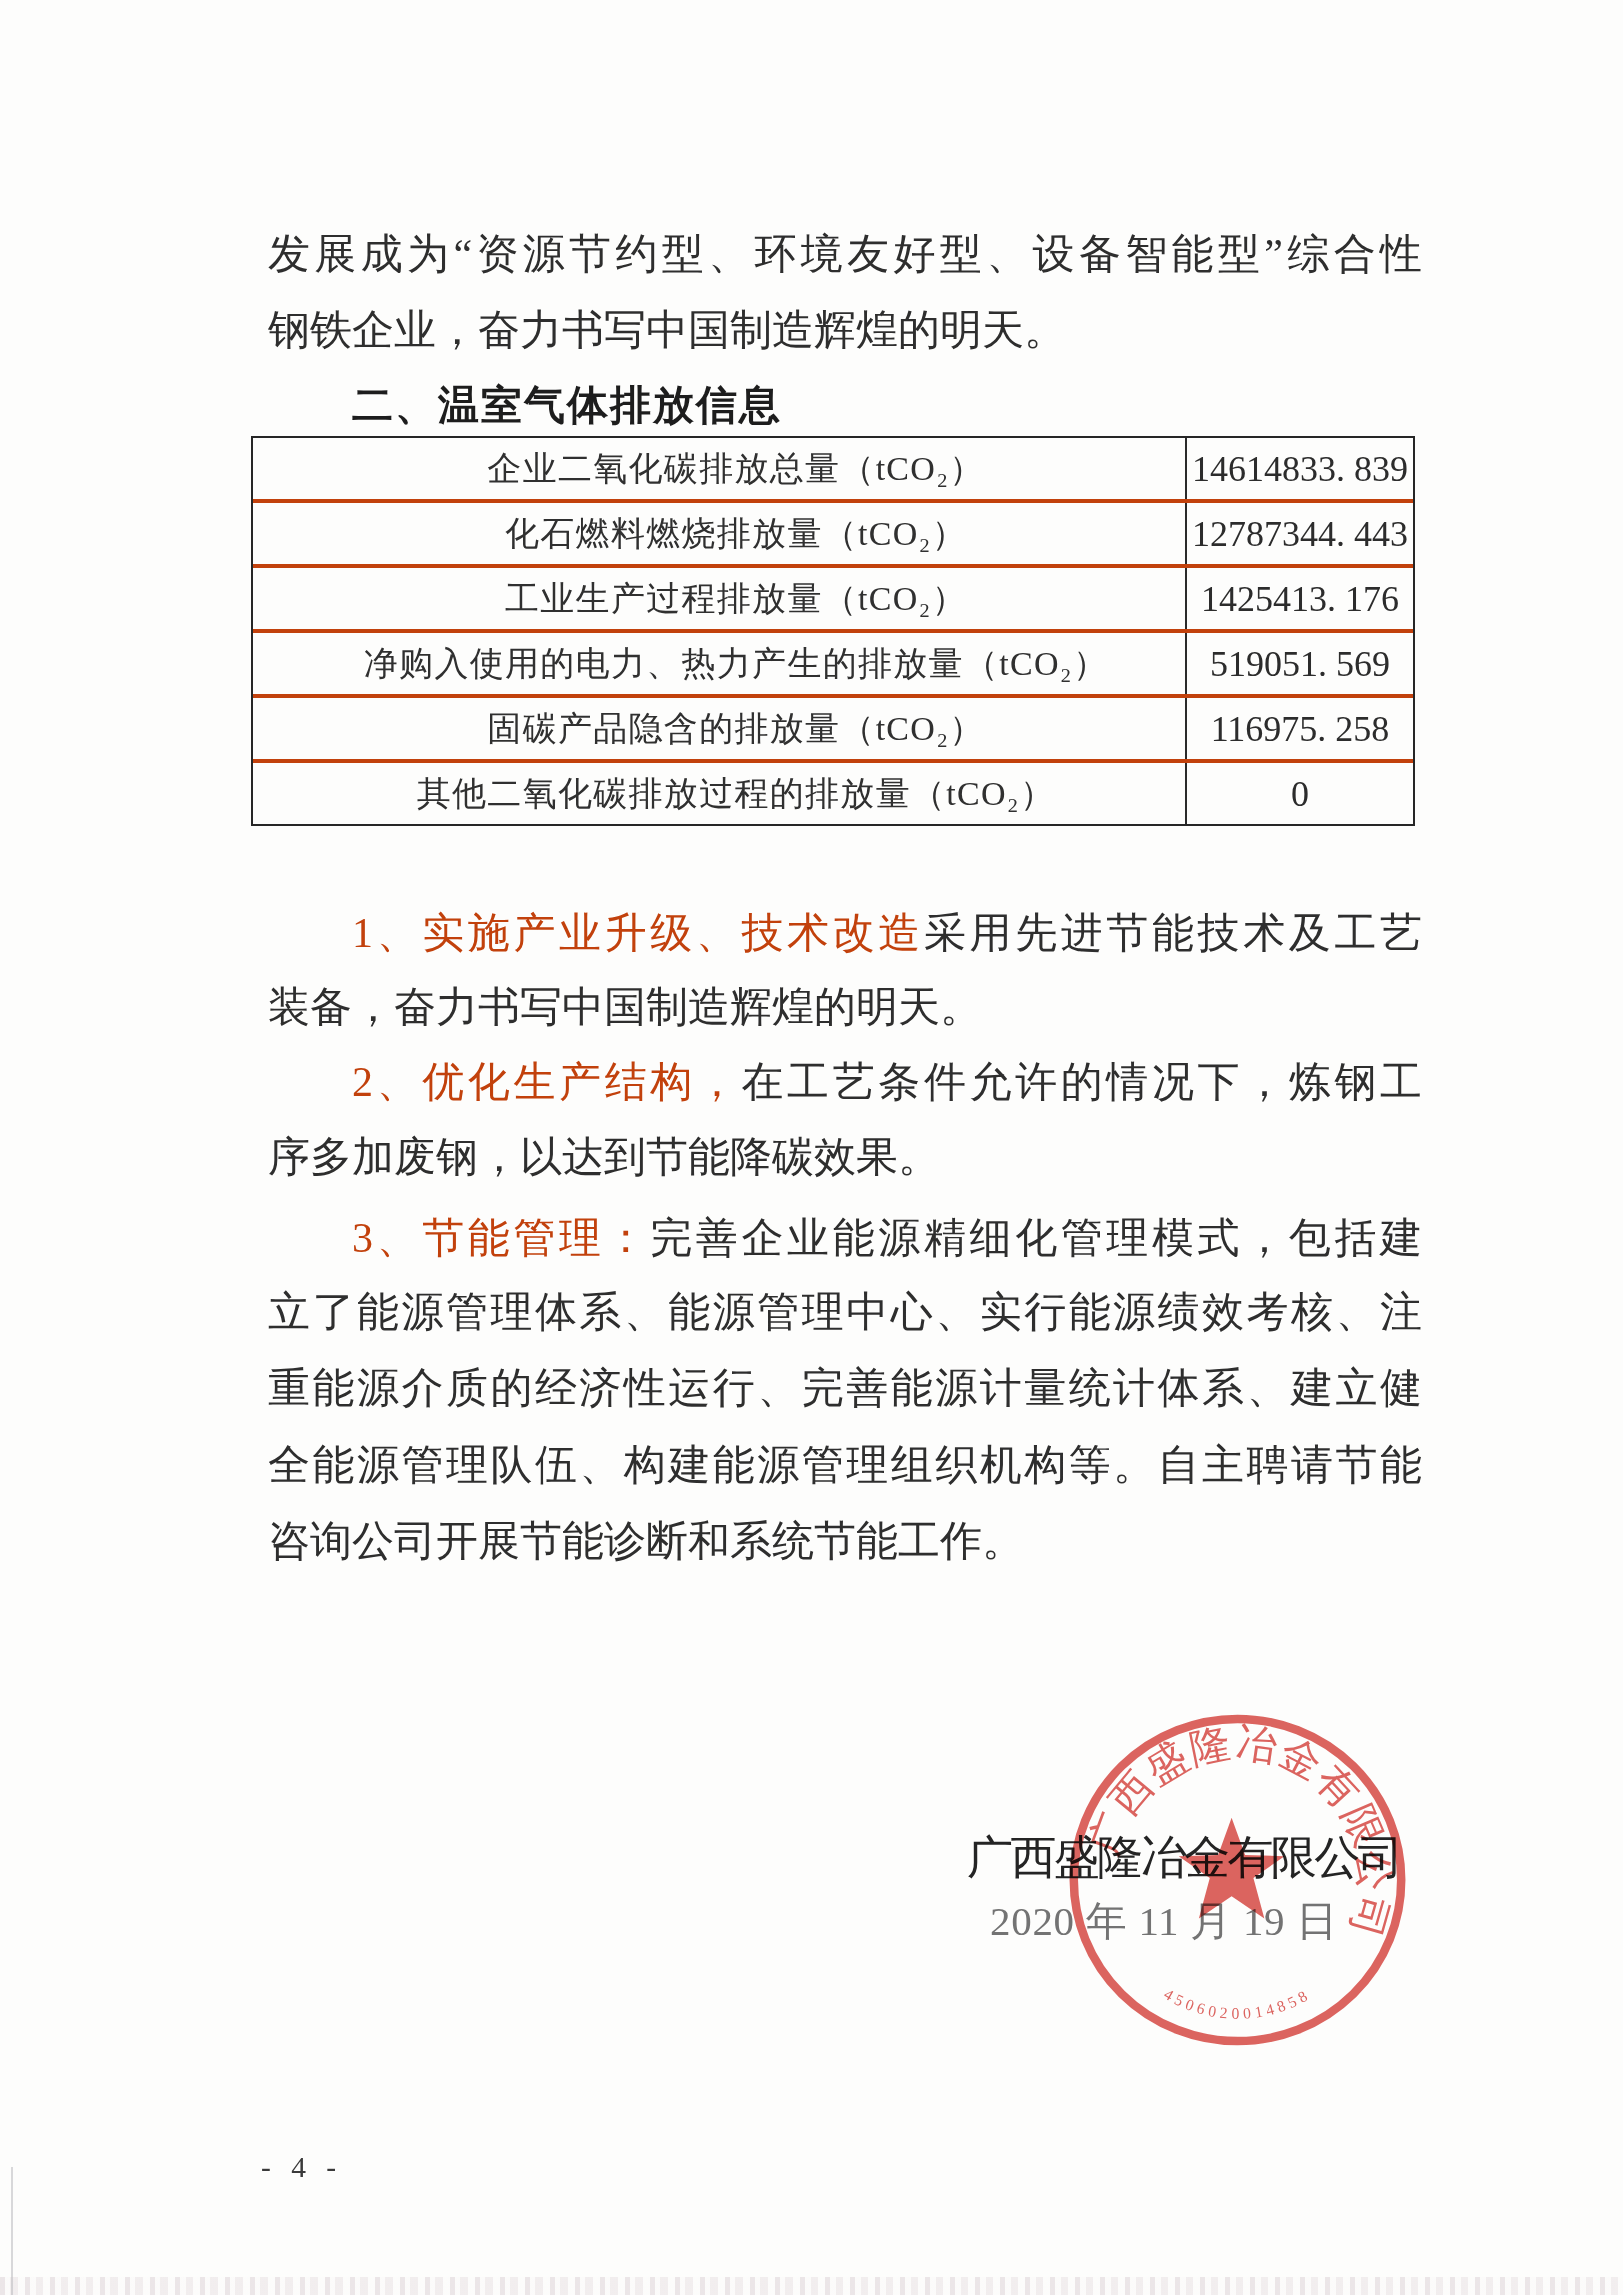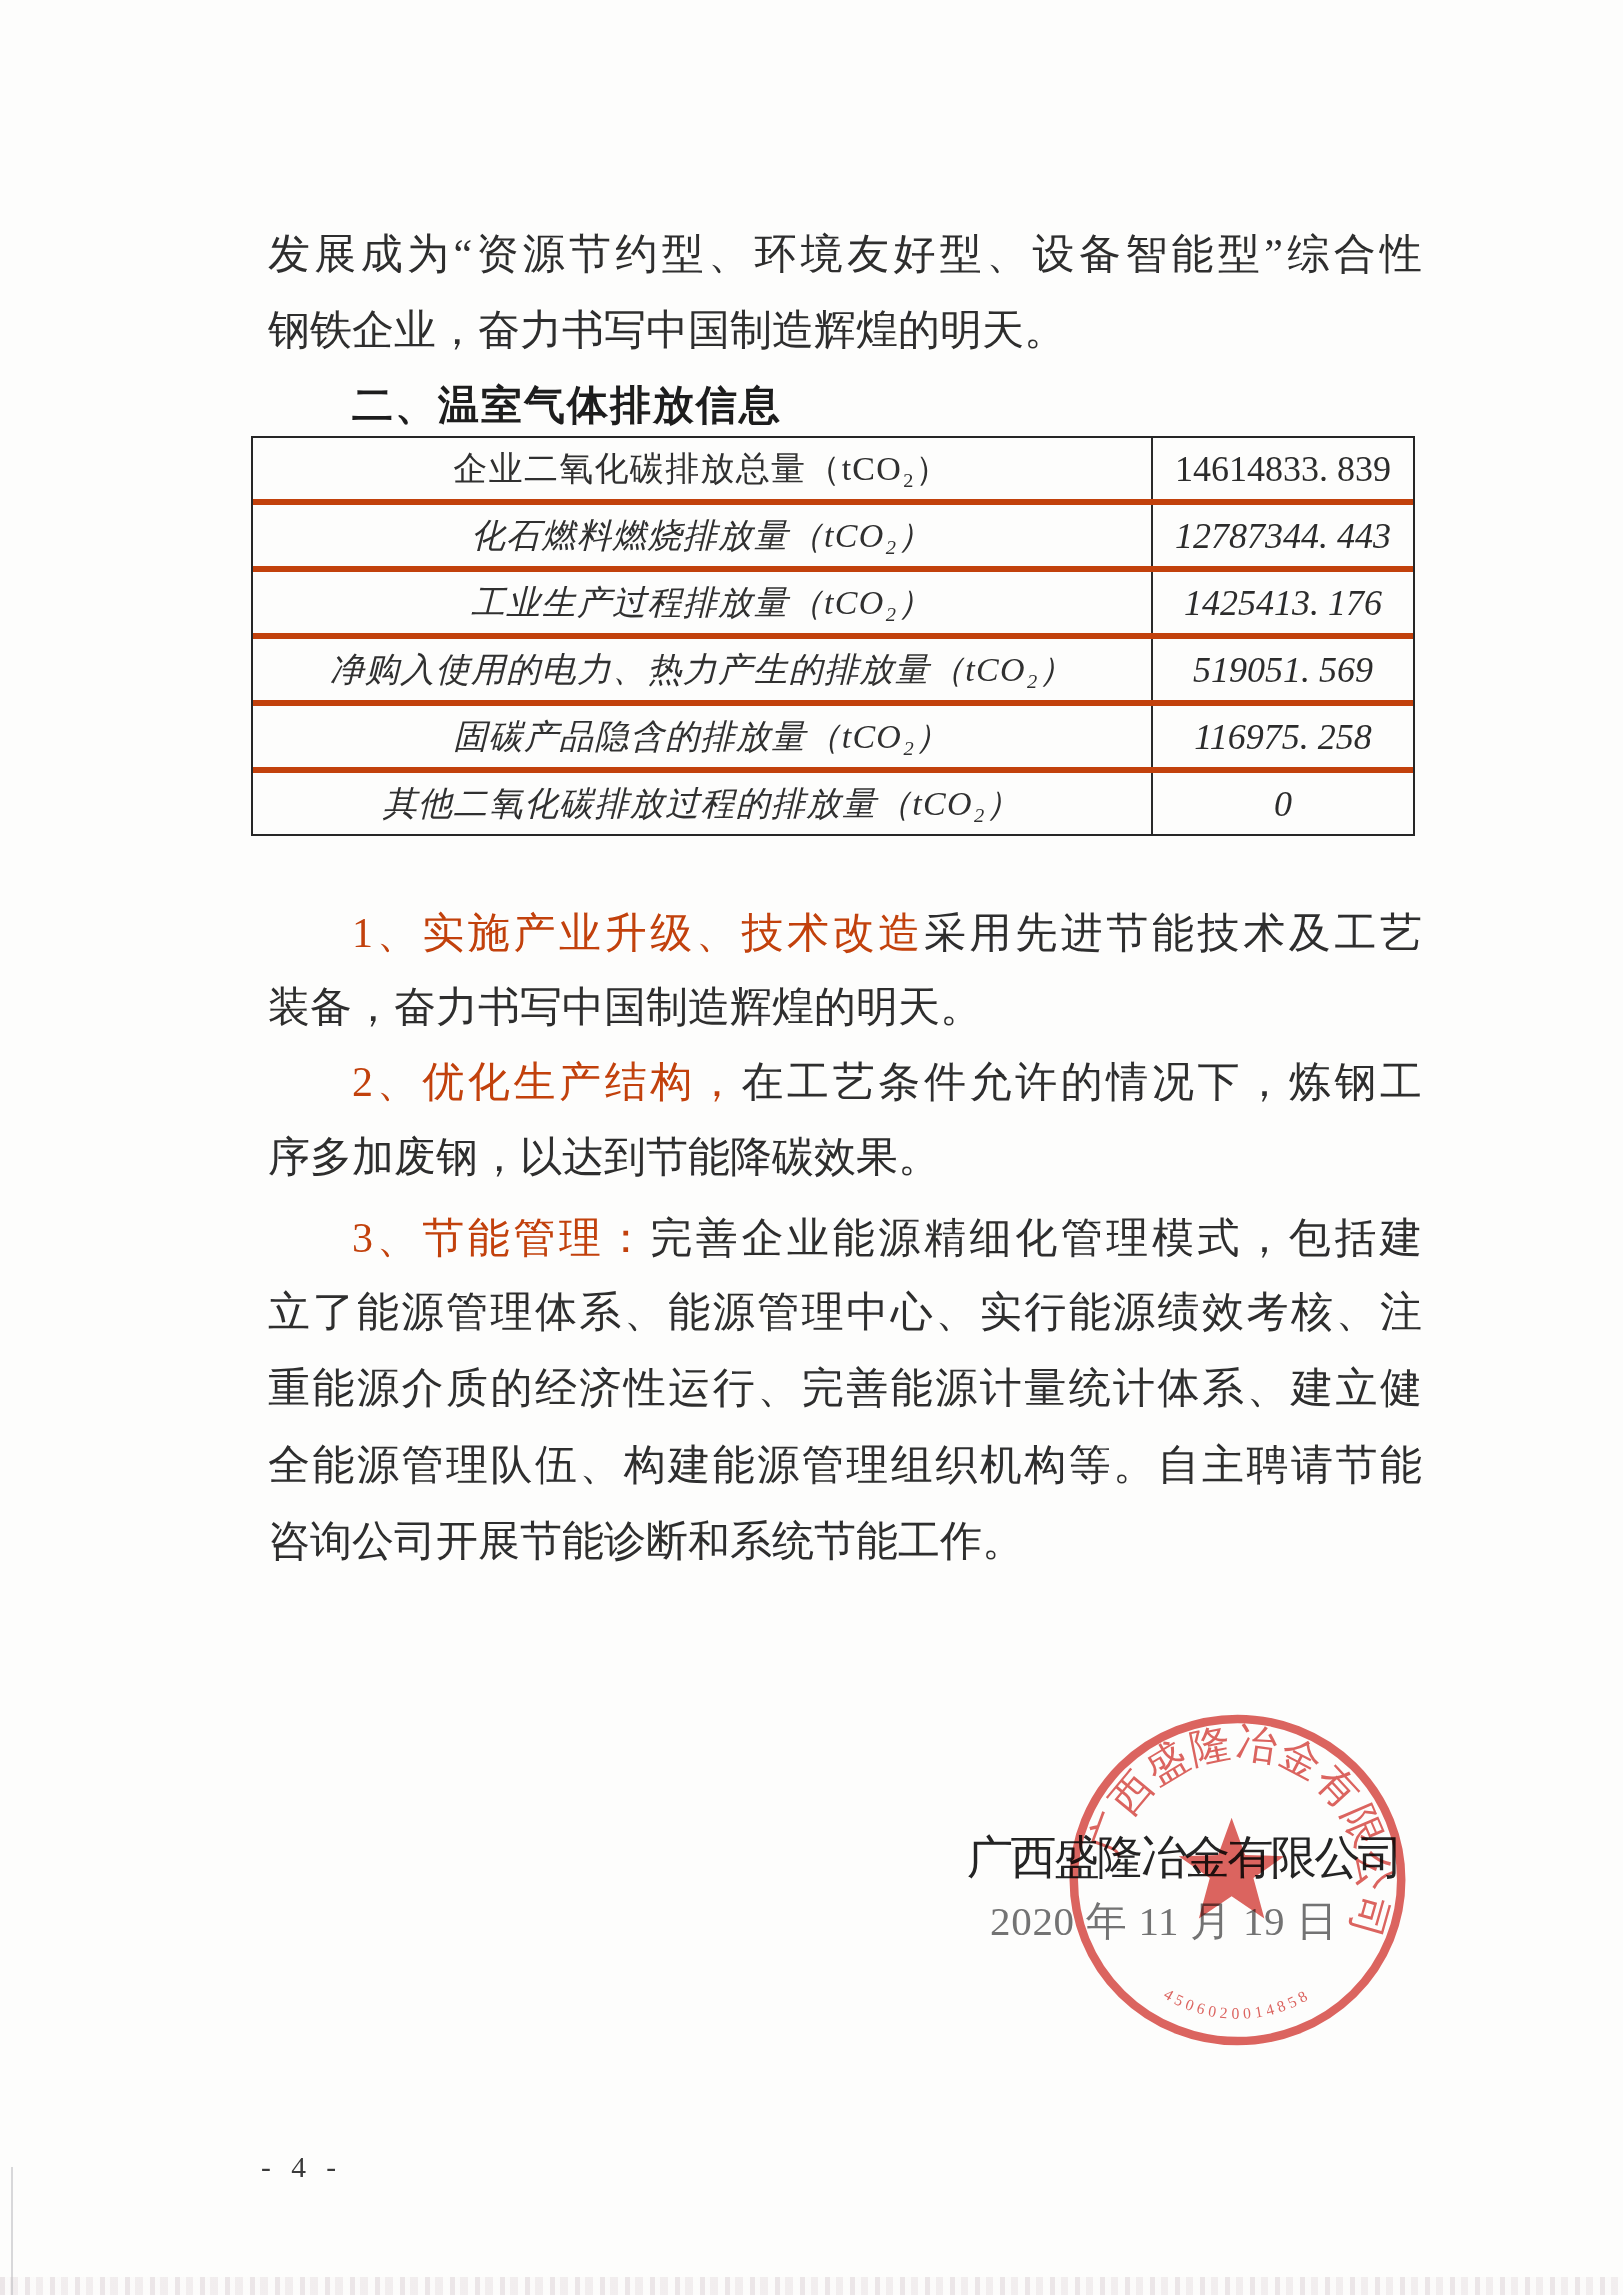--- a/index.html
+++ b/index.html
@@ -43,22 +43,22 @@
   
   .gh-table {
     position: absolute;
     left: 251px;
     top: 436px;
     width: 1164px;
     border: 2.6px solid #262626;
     box-sizing: border-box;
     background: transparent;
   }
-  .gh-row { display: flex; height: 61px; }
-  .gh-row + .gh-row { border-top: 6px solid #c2410c; font-style: italic; }
+  .gh-row { display: flex; height: 61px; padding-left: 34px; }
+  .gh-row + .gh-row { border-top: 4px solid #c2410c; }
   .gh-cell {
     display: flex;
     align-items: center;
     justify-content: center;
     box-sizing: border-box;
   }
   .gh-cell.label {
     width: 898px;
     font-size: 34px;
     color: #303030;

